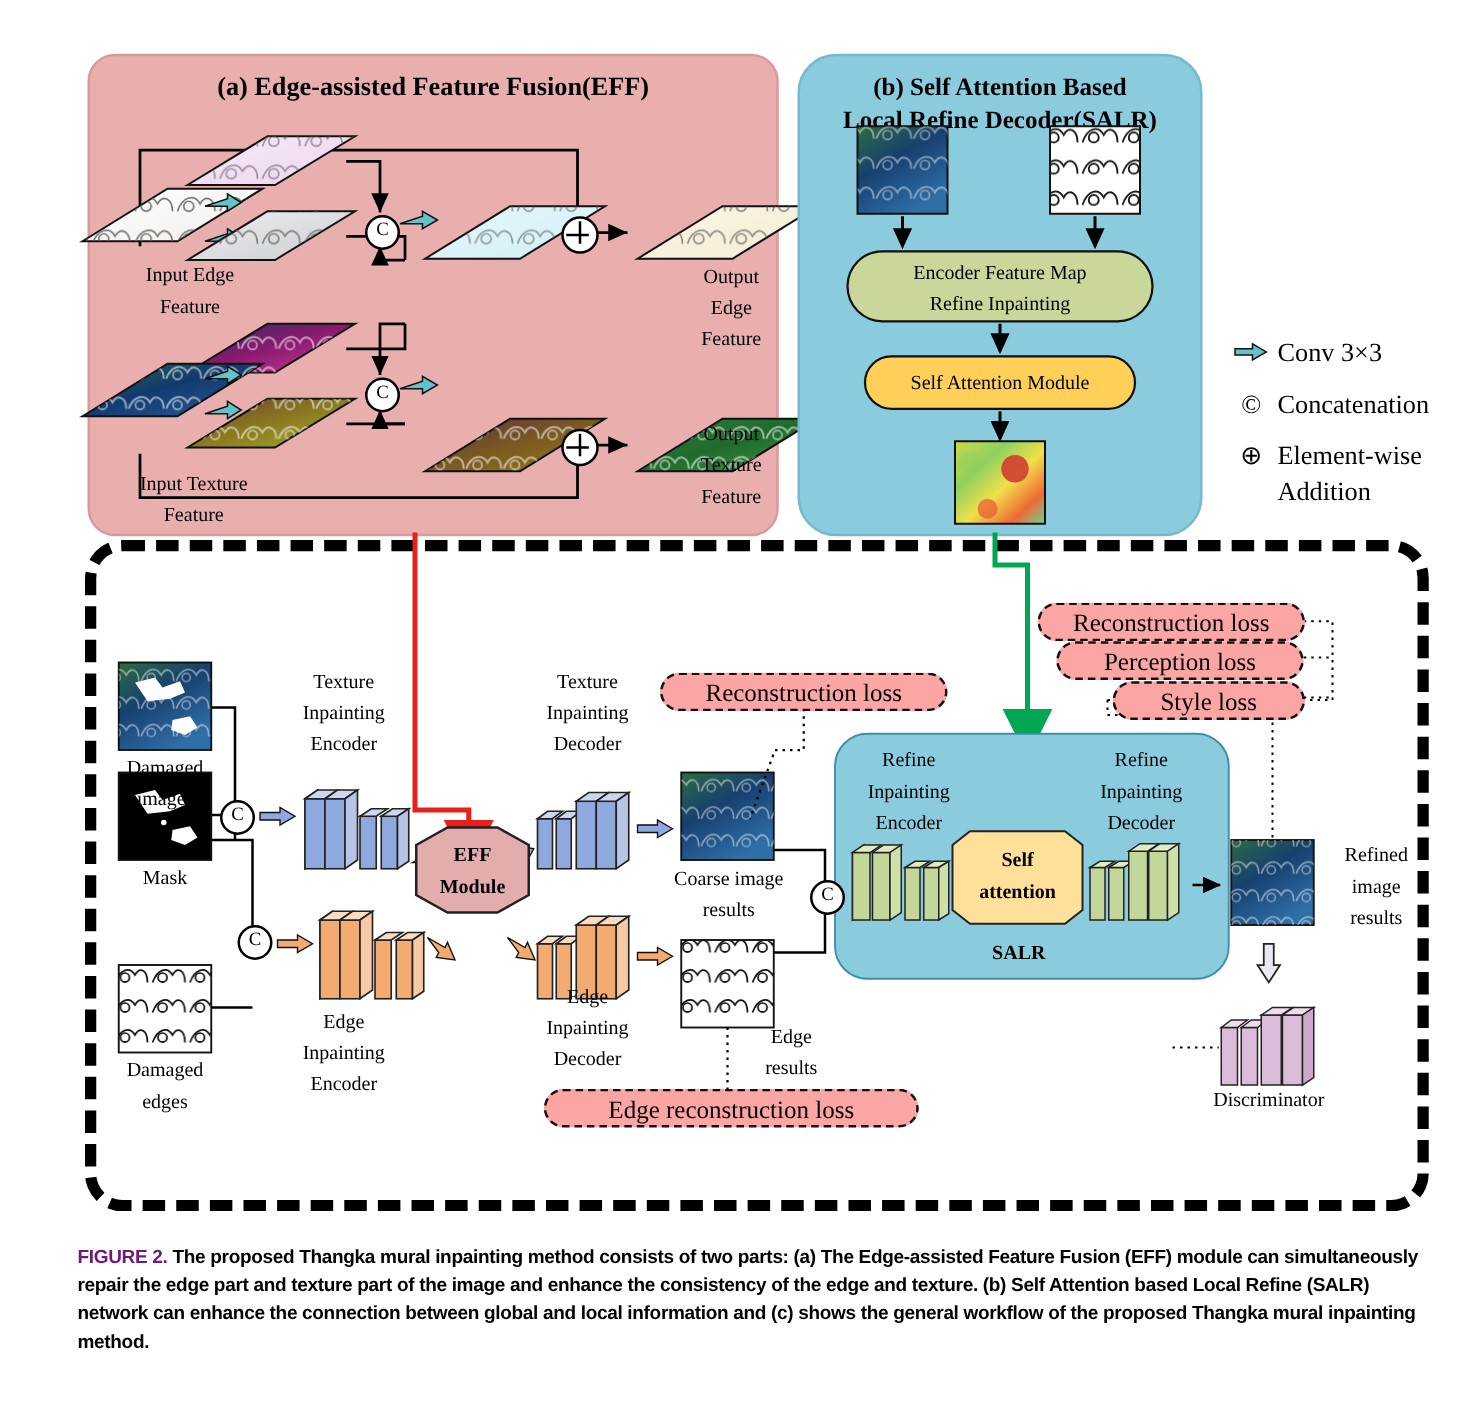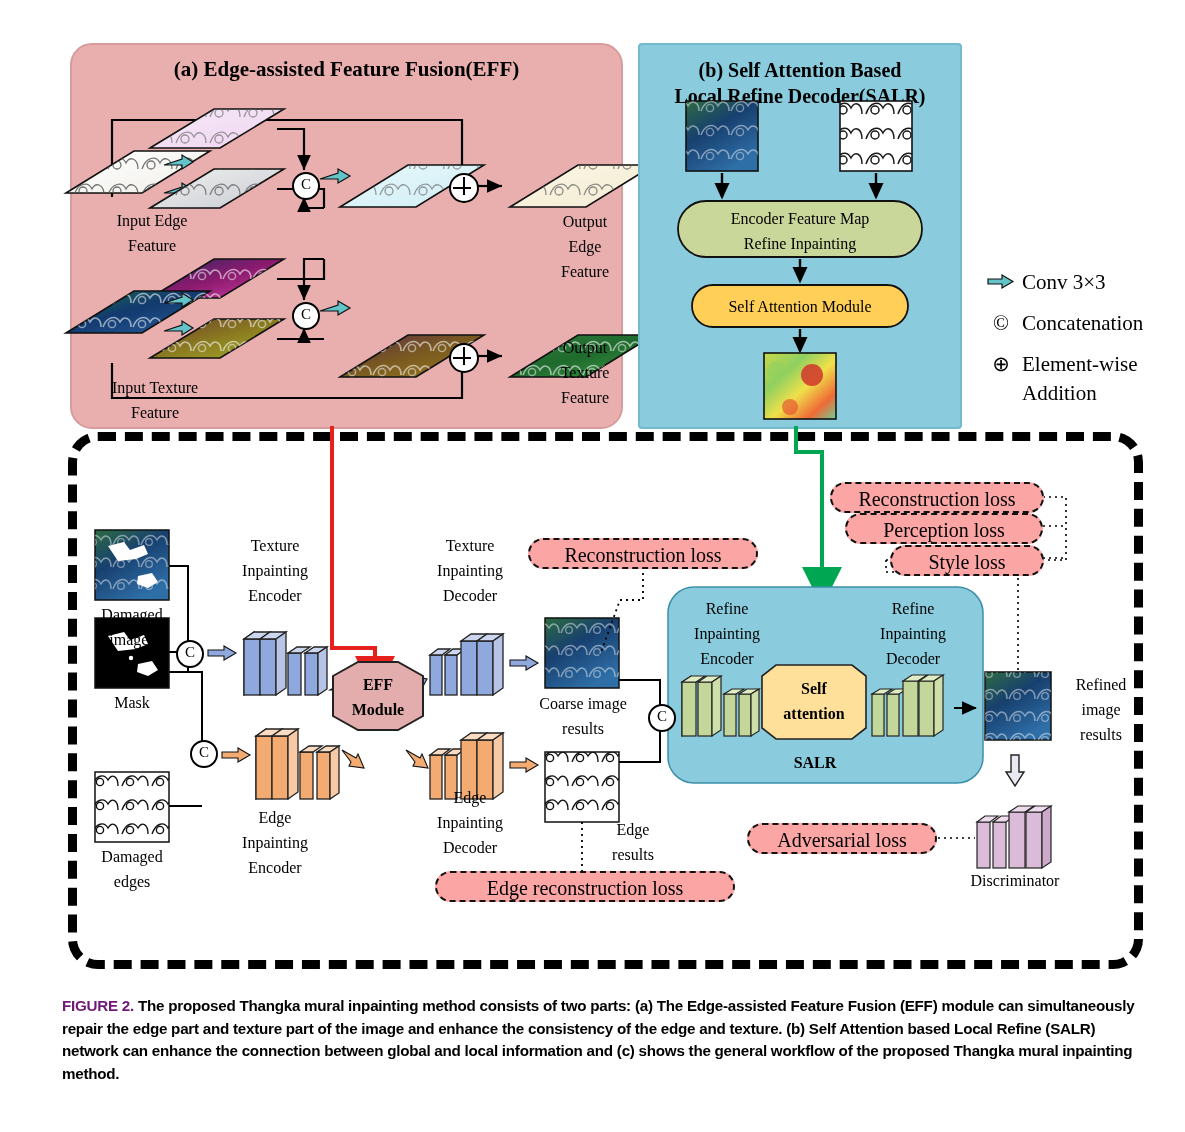--- a/index.html
+++ b/index.html
@@ -8,21 +8,21 @@
   .fig{position:absolute;left:0;top:0;width:1185px;height:1132px;}
 
   
   #panelA{position:absolute;left:70px;top:43px;width:549px;height:382px;
           background:#e9afaf;border:2px solid #d79b9b;border-radius:22px;}
   #panelA .title{position:absolute;left:0;top:12px;width:549px;text-align:center;
           font-weight:bold;font-size:21px;font-family:"Liberation Serif",serif;}
 
   
   #panelB{position:absolute;left:638px;top:43px;width:320px;height:382px;
-          background:#8accde;border:2px solid #74b9ce;border-radius:4px;}
+          background:#8accde;border:2px solid #74b9ce;border-radius:31px;}
   #panelB .title{position:absolute;left:0;top:12px;width:320px;text-align:center;
           font-weight:bold;font-size:20px;line-height:26px;}
 
   
   #legend{position:absolute;left:988px;top:256px;width:190px;font-size:21px;line-height:29px;}
   #legend .row{display:flex;align-items:flex-start;gap:8px;margin-top:12px;}
   #legend .gl{width:26px;flex:0 0 26px;text-align:center;line-height:29px;}
   #legend .sub{margin-left:34px;}
 
   
@@ -568,21 +568,20 @@
   </div>
   <div class="txt" style="left:940px;top:868px;width:150px;">
     <div>Discriminator</div>
   </div>
 
   <div class="pill" style="left:528px;top:538px;width:230px;">Reconstruction  loss</div>
   <div class="pill" style="left:435px;top:871px;width:300px;">Edge reconstruction  loss</div>
   <div class="pill" style="left:830px;top:482px;width:214px;">Reconstruction  loss</div>
   <div class="pill" style="left:845px;top:513px;width:198px;">Perception loss</div>
   <div class="pill" style="left:890px;top:545px;width:154px;">Style loss</div>
-  <div class="pill" style="left:747px;top:823px;width:190px;">Adversarial loss</div>
 
 
   <div id="caption">
     <span class="lbl">FIGURE 2.</span>
     <span>The proposed Thangka mural inpainting method consists of two parts: (a) The Edge-assisted Feature Fusion (EFF) module can simultaneously repair the edge part and texture part of the image and enhance the consistency of the edge and texture. (b) Self Attention based Local Refine (SALR) network can enhance the connection between global and local information and (c) shows the general workflow of the proposed Thangka mural inpainting method.</span>
   </div>
 
 </div>
 
 </body></html>

